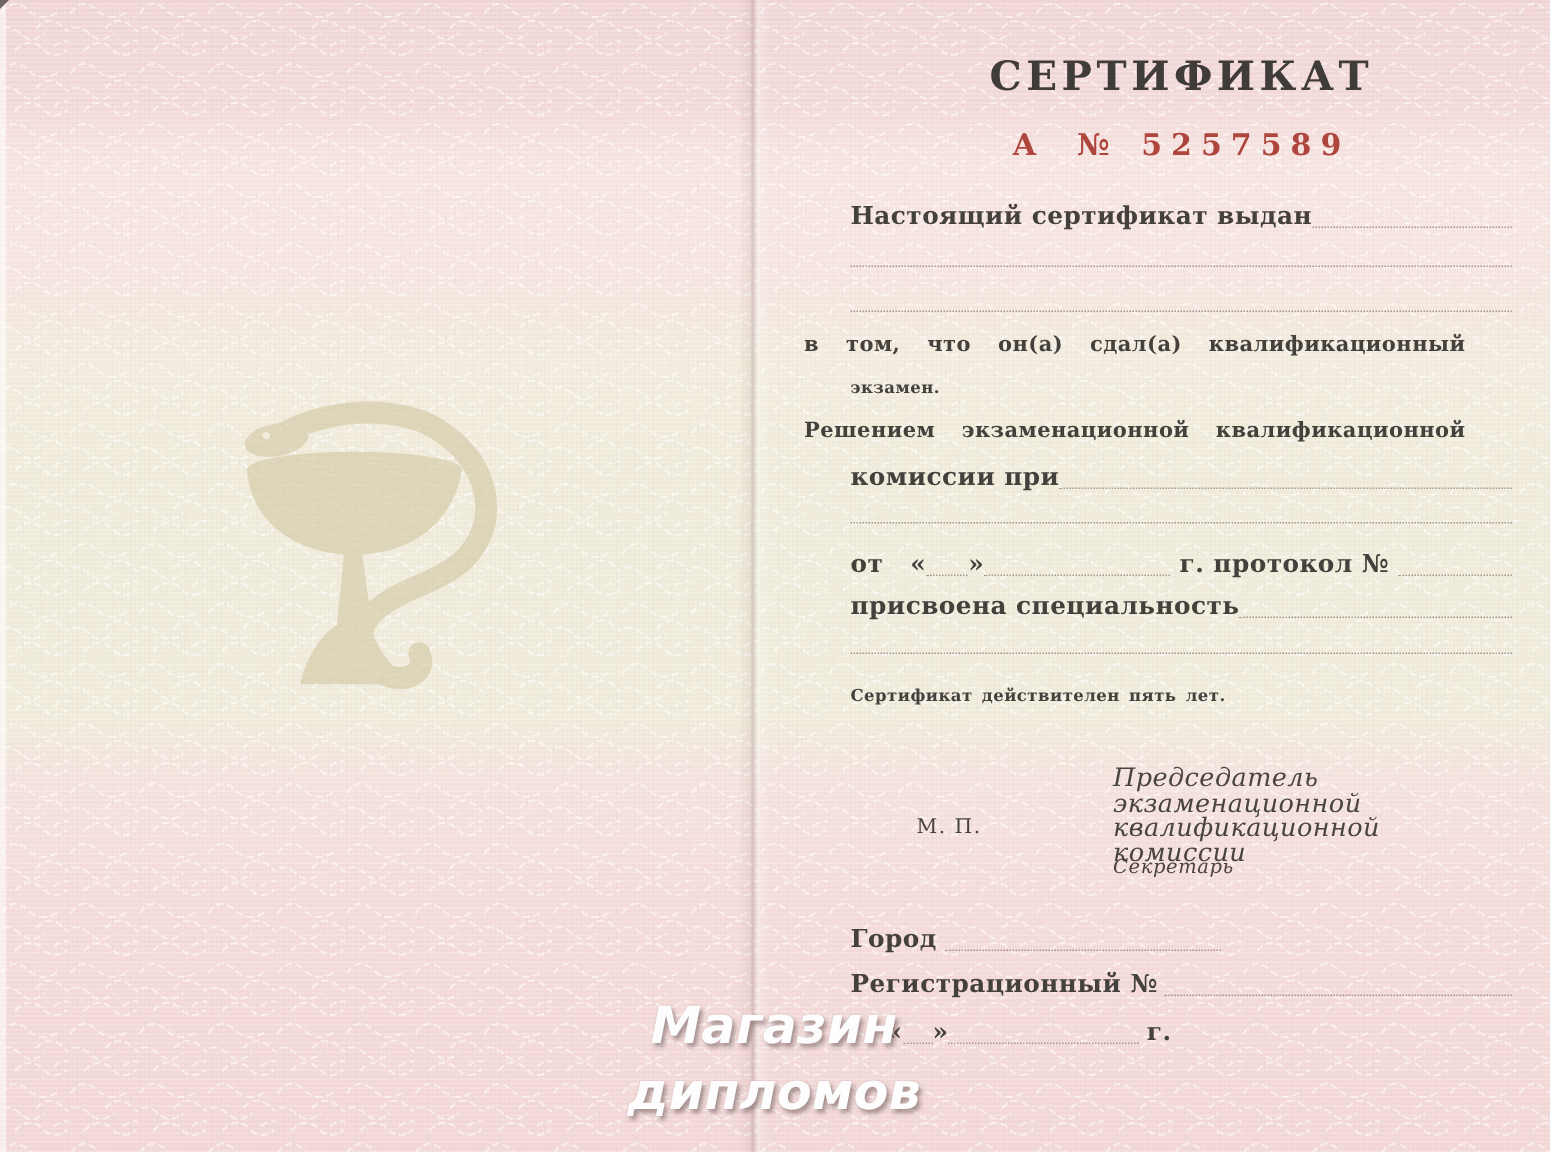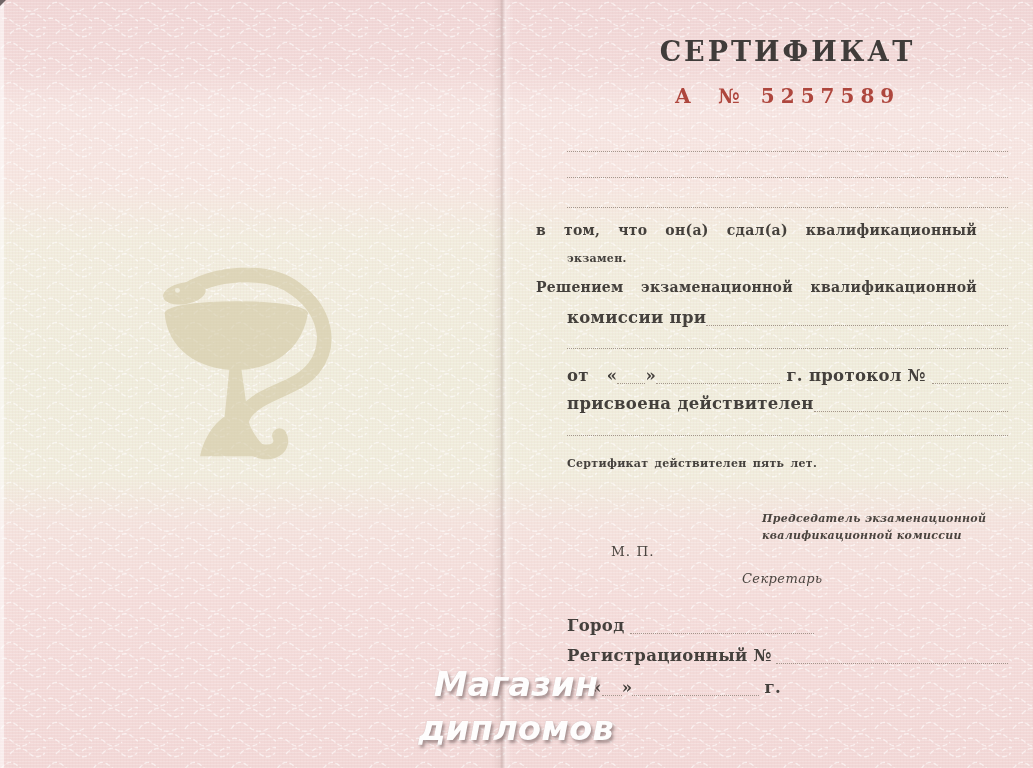--- a/index.html
+++ b/index.html
@@ -39,22 +39,22 @@
   .row{position:absolute;left:567px;width:441px;height:29px;line-height:29px;display:flex;
     font-size:16.5px;font-weight:bold;letter-spacing:0.3px;color:#44403c;white-space:nowrap;}
   .fill{flex:1;border-bottom:1.5px dotted #97897e;margin-bottom:6px;align-self:flex-end;opacity:0.85;}
   .fill.fw{flex:none;}
   .rule{position:absolute;left:567px;width:441px;height:0;border-top:1.5px dotted #97897e;opacity:0.85;}
   .just{position:absolute;left:536px;width:441px;height:29px;line-height:29px;
     font-size:14px;font-weight:bold;letter-spacing:0.3px;color:#44403c;
     text-align:justify;text-align-last:justify;}
   .plain{position:absolute;left:567px;height:29px;line-height:29px;
     font-size:11px;font-weight:bold;letter-spacing:0.3px;color:#44403c;white-space:nowrap;word-spacing:2px;}
-  .sig{position:absolute;left:762px;top:511px;width:230px;
-    font-size:11px;font-style:italic;color:#4a443f;line-height:16.5px;letter-spacing:0.3px;font-weight:bold;}
+  .sig{position:absolute;left:742px;top:511px;width:230px;
+    font-size:17px;font-style:italic;color:#4a443f;line-height:16.5px;letter-spacing:0.3px;}
   .sig-sec{position:absolute;left:742px;top:571px;
     font-size:13px;font-style:italic;color:#4a443f;letter-spacing:0.4px;}
   .stamp{position:absolute;left:611px;top:543px;font-size:13.5px;color:#4a443f;letter-spacing:1px;}
   .q{display:inline-block;}
   .brand{position:absolute;left:406px;top:662px;width:220px;z-index:6;text-align:center;
     font-family:"DejaVu Sans","Liberation Sans",sans-serif;
     font-size:34px;font-weight:bold;font-style:italic;line-height:44px;
     color:#fefdfd;text-shadow:2px 3px 3px rgba(110,90,90,0.55), 0 0 1px rgba(130,110,110,0.4);}
 </style>
 </head>
@@ -99,20 +99,21 @@
 
   <div class="content">
 
     <div class="title">СЕРТИФИКАТ</div>
 
     <div class="serial">
       <span class="sn-letter">А</span><span class="sn-no">№</span><span class="sn-digits">5257589</span>
     </div>
 
     <div class="row" style="top:129px;">
+      <span>Настоящий сертификат выдан</span>
       <span class="fill"></span>
     </div>
     <div class="rule" style="top:177px;"></div>
     <div class="rule" style="top:207px;"></div>
 
     <div class="just" style="top:216px;">в том, что он(а) сдал(а) квалификационный</div>
     <div class="plain" style="top:244px;">экзамен.</div>
     <div class="just" style="top:273px;">Решением экзаменационной квалификационной</div>
 
     <div class="row" style="top:303px;">
@@ -125,21 +126,21 @@
       <span style="margin-right:18px;">от</span>
       <span class="q">«</span>
       <span class="fill fw" style="width:28px;"></span>
       <span class="q">»</span>
       <span class="fill" style="margin-right:6px;"></span>
       <span>г. протокол №</span>
       <span class="fill fw" style="width:76px;margin-left:6px;"></span>
     </div>
 
     <div class="row" style="top:389px;">
-      <span>присвоена действителен</span>
+      <span>присвоена специальность</span>
       <span class="fill"></span>
     </div>
     <div class="rule" style="top:435px;"></div>
 
     <div class="plain" style="top:449px;">Сертификат действителен пять лет.</div>
 
     <div class="sig">
       <div>Председатель экзаменационной</div>
       <div>квалификационной комиссии</div>
     </div>

